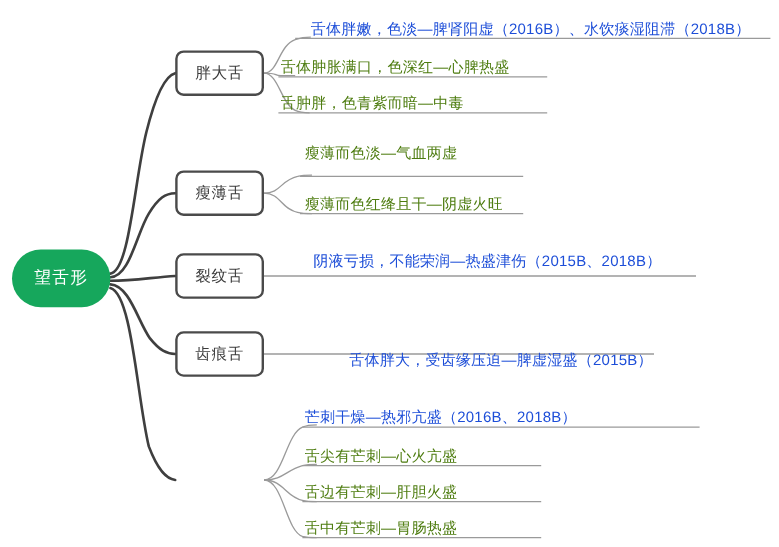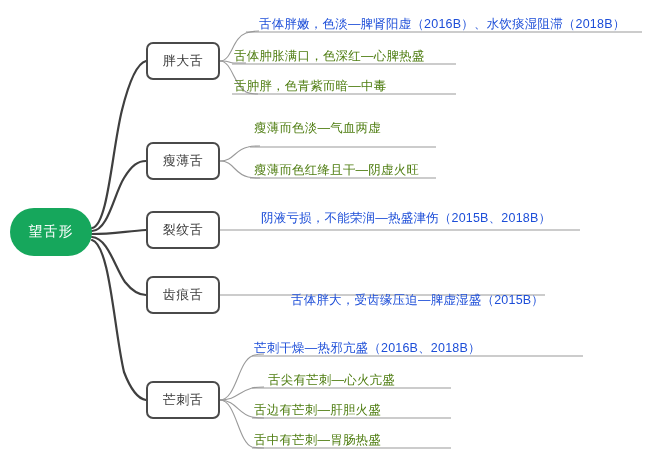--- a/index.html
+++ b/index.html
@@ -122,33 +122,30 @@
   </div>
   <div class="branch-node" style="left:146px; top:142px; width:74px; height:38px;">
     <span>瘦薄舌</span>
   </div>
   <div class="branch-node" style="left:146px; top:211px; width:74px; height:38px;">
     <span>裂纹舌</span>
   </div>
   <div class="branch-node" style="left:146px; top:276px; width:74px; height:38px;">
     <span>齿痕舌</span>
   </div>
-  <div class="branch-node" style="left:146px; top:381px; width:74px; height:38px;">
-    <span>芒刺舌</span>
-  </div>
 
   <div class="leaf red" style="left:259px; top:16px;">舌体胖嫩，色淡—脾肾阳虚（2016B）、水饮痰湿阻滞（2018B）</div>
   <div class="leaf" style="left:234px; top:48px;">舌体肿胀满口，色深红—心脾热盛</div>
   <div class="leaf" style="left:234px; top:78px;">舌肿胖，色青紫而暗—中毒</div>
 
   <div class="leaf" style="left:254px; top:120px;">瘦薄而色淡—气血两虚</div>
   <div class="leaf" style="left:254px; top:162px;">瘦薄而色红绛且干—阴虚火旺</div>
 
   <div class="leaf red" style="left:261px; top:210px;">阴液亏损，不能荣润—热盛津伤（2015B、2018B）</div>
 
   <div class="leaf red" style="left:261px; top:292px;margin-left:30px;">舌体胖大，受齿缘压迫—脾虚湿盛（2015B）</div>
 
   <div class="leaf red" style="left:254px; top:340px;text-align:center;">芒刺干燥—热邪亢盛（2016B、2018B）</div>
-  <div class="leaf" style="left:268px; top:372px;">舌尖有芒刺—心火亢盛</div>
+  <div class="leaf" style="left:254px; top:372px;">舌尖有芒刺—心火亢盛</div>
   <div class="leaf" style="left:254px; top:402px;">舌边有芒刺—肝胆火盛</div>
   <div class="leaf" style="left:254px; top:432px;">舌中有芒刺—胃肠热盛</div>
 
 </div>
 
 </body></html>

